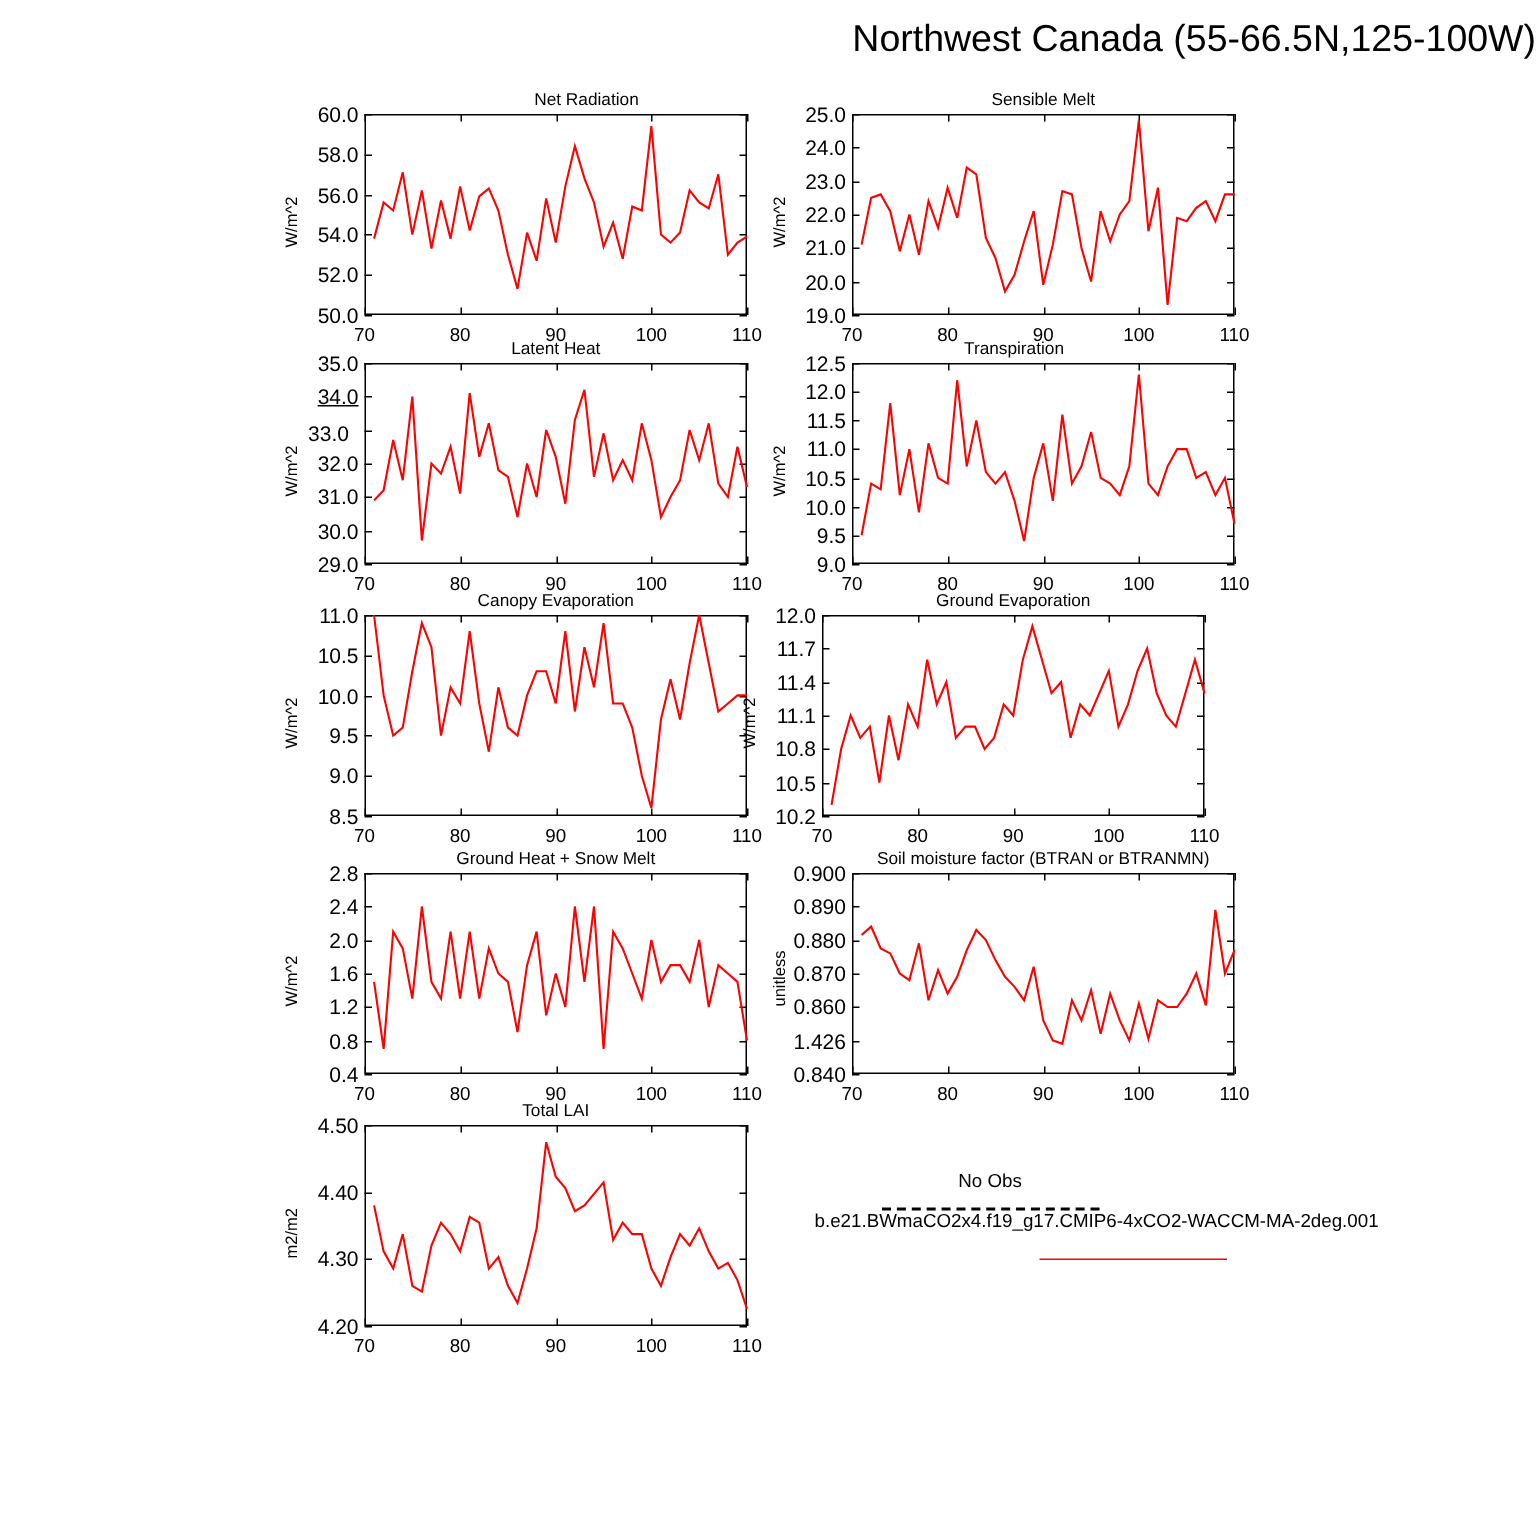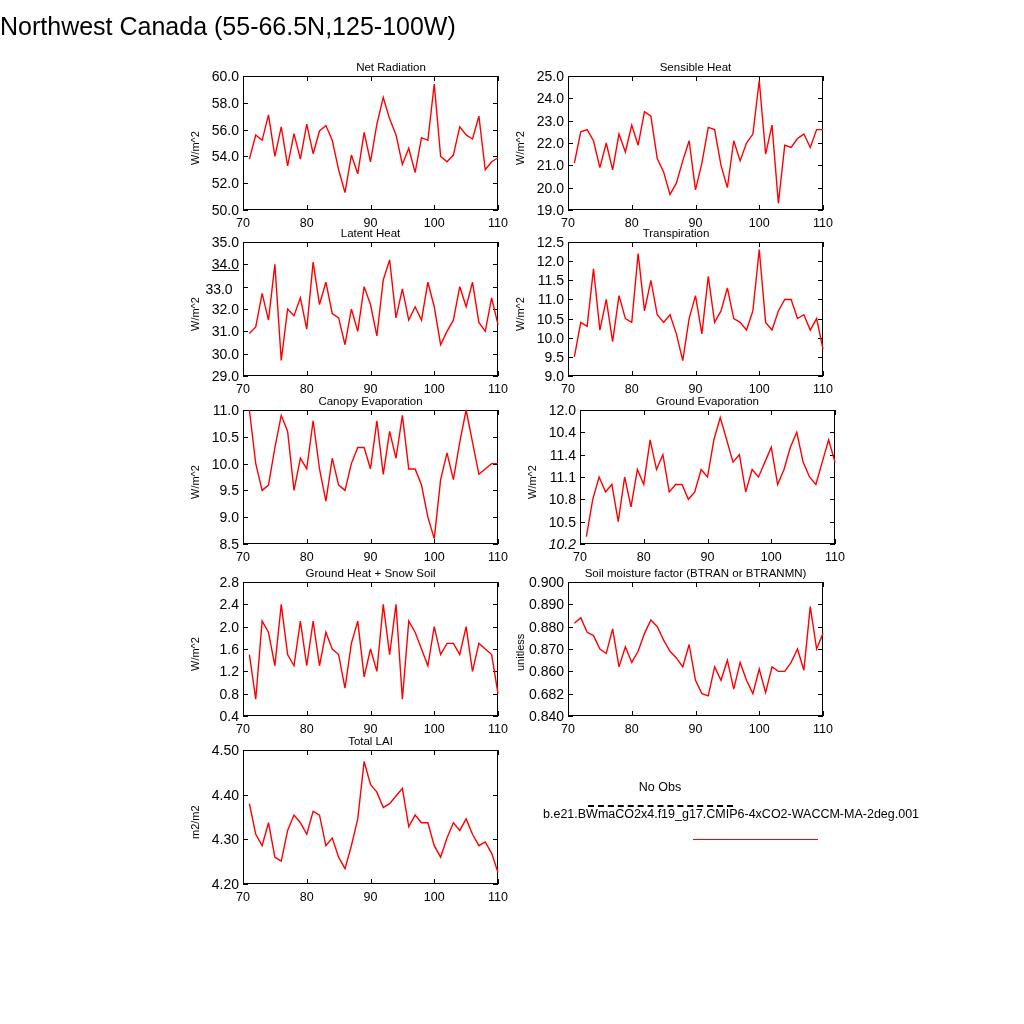--- a/index.html
+++ b/index.html
@@ -13,21 +13,21 @@
     font-family: "Liberation Sans", sans-serif;
     color: #000000;
     position: relative;
     overflow: hidden;
   }
   #page-title {
     position: absolute;
     top: 12px;
     left: 0;
     width: 1024px;
-    text-align: left;
+    text-align: right;
     font-size: 25px;
     font-family: "Liberation Sans", sans-serif;
     color: #000;
     letter-spacing: 0px;
   }
   .panel {
     position: absolute;
   }
   .panel-title {
     position: absolute;
@@ -137,21 +137,21 @@
       <div style="position: absolute; left: 191.25px; top: 129px; height: 5px; border-left: 1px solid rgb(0, 0, 0);"></div>
       <div style="position: absolute; left: 191.25px; top: 0px; height: 5px; border-left: 1px solid rgb(0, 0, 0);"></div>
       <div class="xtick" style="left: 255px; top: 140px;">110</div>
       <div style="position: absolute; left: 255px; top: 129px; height: 5px; border-left: 1px solid rgb(0, 0, 0);"></div>
       <div style="position: absolute; left: 255px; top: 0px; height: 5px; border-left: 1px solid rgb(0, 0, 0);"></div>
       <svg class="series" width="255" height="134">
         <polyline points="6.38,83.08 12.75,58.96 19.13,64.32 25.50,38.86 31.88,80.40 38.25,50.92 44.63,89.78 51.00,57.62 57.38,83.08 63.75,48.24 70.13,77.72 76.50,54.94 82.88,49.58 89.25,64.32 95.63,93.80 102.00,116.58 108.38,79.06 114.75,97.82 121.13,56.28 127.50,85.76 133.88,48.24 140.25,21.44 146.63,42.88 153.00,58.96 159.38,88.44 165.75,72.36 172.13,96.48 178.50,61.64 184.88,64.32 191.25,8.04 197.63,80.40 204.00,85.76 210.38,79.06 216.75,50.92 223.13,58.96 229.50,62.98 235.88,40.20 242.25,93.80 248.63,85.76 255.00,81.74" fill="none" stroke="#ff0000" stroke-width="1.4"></polyline>
       </svg>
     </div>
     <div class="panel" style="left: 568px; top: 76px; width: 255px; height: 134px;">
-      <div class="panel-title">Sensible Heat</div>
+      <div class="panel-title">Sensible Melt</div>
       <div class="plot-frame" style="width: 255px; height: 134px;"></div>
       <div class="ylabel" style="left: -54px; top: 89px;">W/m^2</div>
       <div class="ytick" style="left: -44px; width: 40px; top: 134px;">19.0</div>
       <div style="position: absolute; left: 0px; top: 134px; width: 5px; border-top: 1px solid rgb(0, 0, 0);"></div>
       <div style="position: absolute; left: 250px; top: 134px; width: 5px; border-top: 1px solid rgb(0, 0, 0);"></div>
       <div class="ytick" style="left: -44px; width: 40px; top: 111.667px;">20.0</div>
       <div style="position: absolute; left: 0px; top: 111.667px; width: 5px; border-top: 1px solid rgb(0, 0, 0);"></div>
       <div style="position: absolute; left: 250px; top: 111.667px; width: 5px; border-top: 1px solid rgb(0, 0, 0);"></div>
       <div class="ytick" style="left: -44px; width: 40px; top: 89.3333px;">21.0</div>
       <div style="position: absolute; left: 0px; top: 89.3333px; width: 5px; border-top: 1px solid rgb(0, 0, 0);"></div>
@@ -312,40 +312,40 @@
       <div class="xtick" style="left: 191.25px; top: 140px;">100</div>
       <div style="position: absolute; left: 191.25px; top: 129px; height: 5px; border-left: 1px solid rgb(0, 0, 0);"></div>
       <div style="position: absolute; left: 191.25px; top: 0px; height: 5px; border-left: 1px solid rgb(0, 0, 0);"></div>
       <div class="xtick" style="left: 255px; top: 140px;">110</div>
       <div style="position: absolute; left: 255px; top: 129px; height: 5px; border-left: 1px solid rgb(0, 0, 0);"></div>
       <div style="position: absolute; left: 255px; top: 0px; height: 5px; border-left: 1px solid rgb(0, 0, 0);"></div>
       <svg class="series" width="255" height="134">
         <polyline points="6.38,0.00 12.75,53.60 19.13,80.40 25.50,75.04 31.88,37.52 38.25,5.36 44.63,21.44 51.00,80.40 57.38,48.24 63.75,58.96 70.13,10.72 76.50,58.96 82.88,91.12 89.25,48.24 95.63,75.04 102.00,80.40 108.38,53.60 114.75,37.52 121.13,37.52 127.50,58.96 133.88,10.72 140.25,64.32 146.63,21.44 153.00,48.24 159.38,5.36 165.75,58.96 172.13,58.96 178.50,75.04 184.88,107.20 191.25,128.64 197.63,69.68 204.00,42.88 210.38,69.68 216.75,32.16 223.13,0.00 229.50,32.16 235.88,64.32 242.25,58.96 248.63,53.60 255.00,53.60" fill="none" stroke="#ff0000" stroke-width="1.4"></polyline>
       </svg>
     </div>
-    <div class="panel" style="left: 580px; top: 410px; width: 255px; height: 102px;">
+    <div class="panel" style="left: 548px; top: 410px; width: 255px; height: 102px;">
       <div class="panel-title">Ground Evaporation</div>
       <div class="plot-frame" style="width: 255px; height: 134px;"></div>
       <div class="ylabel" style="left: -54px; top: 89px;">W/m^2</div>
-      <div class="ytick" style="left: -44px; width: 40px; top: 134px; font-style: italic;">10.2</div>
+      <div class="ytick" style="left: -44px; width: 40px; top: 134px;">10.2</div>
       <div style="position: absolute; left: 0px; top: 134px; width: 5px; border-top: 1px solid rgb(0, 0, 0);"></div>
       <div style="position: absolute; left: 250px; top: 134px; width: 5px; border-top: 1px solid rgb(0, 0, 0);"></div>
       <div class="ytick" style="left: -44px; width: 40px; top: 111.667px;">10.5</div>
       <div style="position: absolute; left: 0px; top: 111.667px; width: 5px; border-top: 1px solid rgb(0, 0, 0);"></div>
       <div style="position: absolute; left: 250px; top: 111.667px; width: 5px; border-top: 1px solid rgb(0, 0, 0);"></div>
       <div class="ytick" style="left: -44px; width: 40px; top: 89.3333px;">10.8</div>
       <div style="position: absolute; left: 0px; top: 89.3333px; width: 5px; border-top: 1px solid rgb(0, 0, 0);"></div>
       <div style="position: absolute; left: 250px; top: 89.3333px; width: 5px; border-top: 1px solid rgb(0, 0, 0);"></div>
       <div class="ytick" style="left: -44px; width: 40px; top: 67px;">11.1</div>
       <div style="position: absolute; left: 0px; top: 67px; width: 5px; border-top: 1px solid rgb(0, 0, 0);"></div>
       <div style="position: absolute; left: 250px; top: 67px; width: 5px; border-top: 1px solid rgb(0, 0, 0);"></div>
       <div class="ytick" style="left: -44px; width: 40px; top: 44.6667px;">11.4</div>
       <div style="position: absolute; left: 0px; top: 44.6667px; width: 5px; border-top: 1px solid rgb(0, 0, 0);"></div>
       <div style="position: absolute; left: 250px; top: 44.6667px; width: 5px; border-top: 1px solid rgb(0, 0, 0);"></div>
-      <div class="ytick" style="left: -44px; width: 40px; top: 22.3333px;">10.4</div>
+      <div class="ytick" style="left: -44px; width: 40px; top: 22.3333px;">11.7</div>
       <div style="position: absolute; left: 0px; top: 22.3333px; width: 5px; border-top: 1px solid rgb(0, 0, 0);"></div>
       <div style="position: absolute; left: 250px; top: 22.3333px; width: 5px; border-top: 1px solid rgb(0, 0, 0);"></div>
       <div class="ytick" style="left: -44px; width: 40px; top: 0px;">12.0</div>
       <div style="position: absolute; left: 0px; top: 0px; width: 5px; border-top: 1px solid rgb(0, 0, 0);"></div>
       <div style="position: absolute; left: 250px; top: 0px; width: 5px; border-top: 1px solid rgb(0, 0, 0);"></div>
       <div class="xtick" style="left: 0px; top: 140px;">70</div>
       <div style="position: absolute; left: 0px; top: 129px; height: 5px; border-left: 1px solid rgb(0, 0, 0);"></div>
       <div style="position: absolute; left: 0px; top: 0px; height: 5px; border-left: 1px solid rgb(0, 0, 0);"></div>
       <div class="xtick" style="left: 63.75px; top: 140px;">80</div>
       <div style="position: absolute; left: 63.75px; top: 129px; height: 5px; border-left: 1px solid rgb(0, 0, 0);"></div>
@@ -357,21 +357,21 @@
       <div style="position: absolute; left: 191.25px; top: 129px; height: 5px; border-left: 1px solid rgb(0, 0, 0);"></div>
       <div style="position: absolute; left: 191.25px; top: 0px; height: 5px; border-left: 1px solid rgb(0, 0, 0);"></div>
       <div class="xtick" style="left: 255px; top: 140px;">110</div>
       <div style="position: absolute; left: 255px; top: 129px; height: 5px; border-left: 1px solid rgb(0, 0, 0);"></div>
       <div style="position: absolute; left: 255px; top: 0px; height: 5px; border-left: 1px solid rgb(0, 0, 0);"></div>
       <svg class="series" width="255" height="134">
         <polyline points="6.38,126.56 12.75,89.33 19.13,67.00 25.50,81.89 31.88,74.44 38.25,111.67 44.63,67.00 51.00,96.78 57.38,59.56 63.75,74.44 70.13,29.78 76.50,59.56 82.88,44.67 89.25,81.89 95.63,74.44 102.00,74.44 108.38,89.33 114.75,81.89 121.13,59.56 127.50,67.00 133.88,29.78 140.25,7.44 146.63,29.78 153.00,52.11 159.38,44.67 165.75,81.89 172.13,59.56 178.50,67.00 184.88,52.11 191.25,37.22 197.63,74.44 204.00,59.56 210.38,37.22 216.75,22.33 223.13,52.11 229.50,67.00 235.88,74.44 242.25,52.11 248.63,29.78 255.00,52.11" fill="none" stroke="#ff0000" stroke-width="1.4"></polyline>
       </svg>
     </div>
     <div class="panel" style="left: 243px; top: 582px; width: 255px; height: 134px;">
-      <div class="panel-title">Ground Heat + Snow Soil</div>
+      <div class="panel-title">Ground Heat + Snow Melt</div>
       <div class="plot-frame" style="width: 255px; height: 134px;"></div>
       <div class="ylabel" style="left: -54px; top: 89px;">W/m^2</div>
       <div class="ytick" style="left: -44px; width: 40px; top: 134px;">0.4</div>
       <div style="position: absolute; left: 0px; top: 134px; width: 5px; border-top: 1px solid rgb(0, 0, 0);"></div>
       <div style="position: absolute; left: 250px; top: 134px; width: 5px; border-top: 1px solid rgb(0, 0, 0);"></div>
       <div class="ytick" style="left: -44px; width: 40px; top: 111.667px;">0.8</div>
       <div style="position: absolute; left: 0px; top: 111.667px; width: 5px; border-top: 1px solid rgb(0, 0, 0);"></div>
       <div style="position: absolute; left: 250px; top: 111.667px; width: 5px; border-top: 1px solid rgb(0, 0, 0);"></div>
       <div class="ytick" style="left: -44px; width: 40px; top: 89.3333px;">1.2</div>
       <div style="position: absolute; left: 0px; top: 89.3333px; width: 5px; border-top: 1px solid rgb(0, 0, 0);"></div>
@@ -407,21 +407,21 @@
         <polyline points="6.38,72.58 12.75,117.25 19.13,39.08 25.50,50.25 31.88,83.75 38.25,22.33 44.63,72.58 51.00,83.75 57.38,39.08 63.75,83.75 70.13,39.08 76.50,83.75 82.88,50.25 89.25,67.00 95.63,72.58 102.00,106.08 108.38,61.42 114.75,39.08 121.13,94.92 127.50,67.00 133.88,89.33 140.25,22.33 146.63,72.58 153.00,22.33 159.38,117.25 165.75,39.08 172.13,50.25 178.50,67.00 184.88,83.75 191.25,44.67 197.63,72.58 204.00,61.42 210.38,61.42 216.75,72.58 223.13,44.67 229.50,89.33 235.88,61.42 242.25,67.00 248.63,72.58 255.00,111.67" fill="none" stroke="#ff0000" stroke-width="1.4"></polyline>
       </svg>
     </div>
     <div class="panel" style="left: 568px; top: 582px; width: 255px; height: 134px;">
       <div class="panel-title">Soil moisture factor (BTRAN or BTRANMN)</div>
       <div class="plot-frame" style="width: 255px; height: 134px;"></div>
       <div class="ylabel" style="left: -54px; top: 89px;">unitless</div>
       <div class="ytick" style="left: -44px; width: 40px; top: 134px;">0.840</div>
       <div style="position: absolute; left: 0px; top: 134px; width: 5px; border-top: 1px solid rgb(0, 0, 0);"></div>
       <div style="position: absolute; left: 250px; top: 134px; width: 5px; border-top: 1px solid rgb(0, 0, 0);"></div>
-      <div class="ytick" style="left: -44px; width: 40px; top: 111.667px;">0.682</div>
+      <div class="ytick" style="left: -44px; width: 40px; top: 111.667px;">1.426</div>
       <div style="position: absolute; left: 0px; top: 111.667px; width: 5px; border-top: 1px solid rgb(0, 0, 0);"></div>
       <div style="position: absolute; left: 250px; top: 111.667px; width: 5px; border-top: 1px solid rgb(0, 0, 0);"></div>
       <div class="ytick" style="left: -44px; width: 40px; top: 89.3333px;">0.860</div>
       <div style="position: absolute; left: 0px; top: 89.3333px; width: 5px; border-top: 1px solid rgb(0, 0, 0);"></div>
       <div style="position: absolute; left: 250px; top: 89.3333px; width: 5px; border-top: 1px solid rgb(0, 0, 0);"></div>
       <div class="ytick" style="left: -44px; width: 40px; top: 67px;">0.870</div>
       <div style="position: absolute; left: 0px; top: 67px; width: 5px; border-top: 1px solid rgb(0, 0, 0);"></div>
       <div style="position: absolute; left: 250px; top: 67px; width: 5px; border-top: 1px solid rgb(0, 0, 0);"></div>
       <div class="ytick" style="left: -44px; width: 40px; top: 44.6667px;">0.880</div>
       <div style="position: absolute; left: 0px; top: 44.6667px; width: 5px; border-top: 1px solid rgb(0, 0, 0);"></div>

